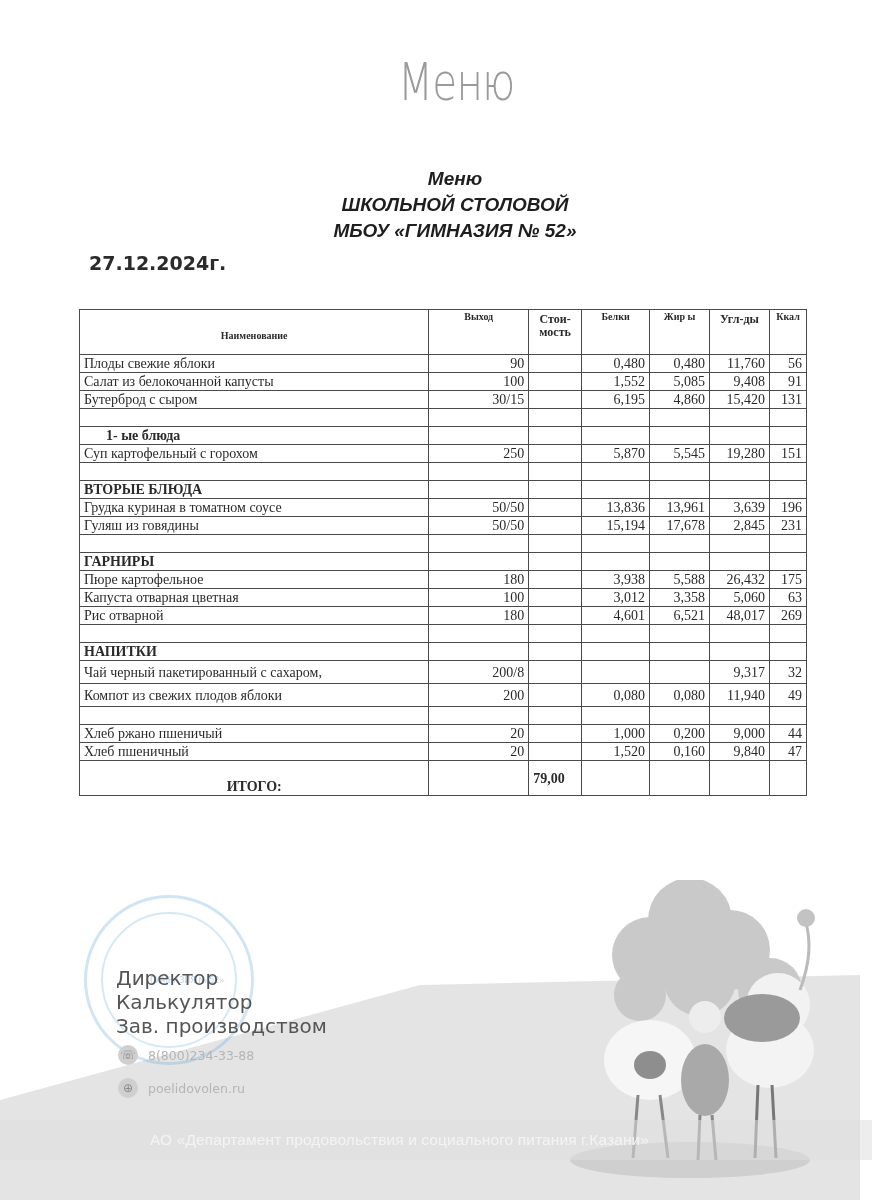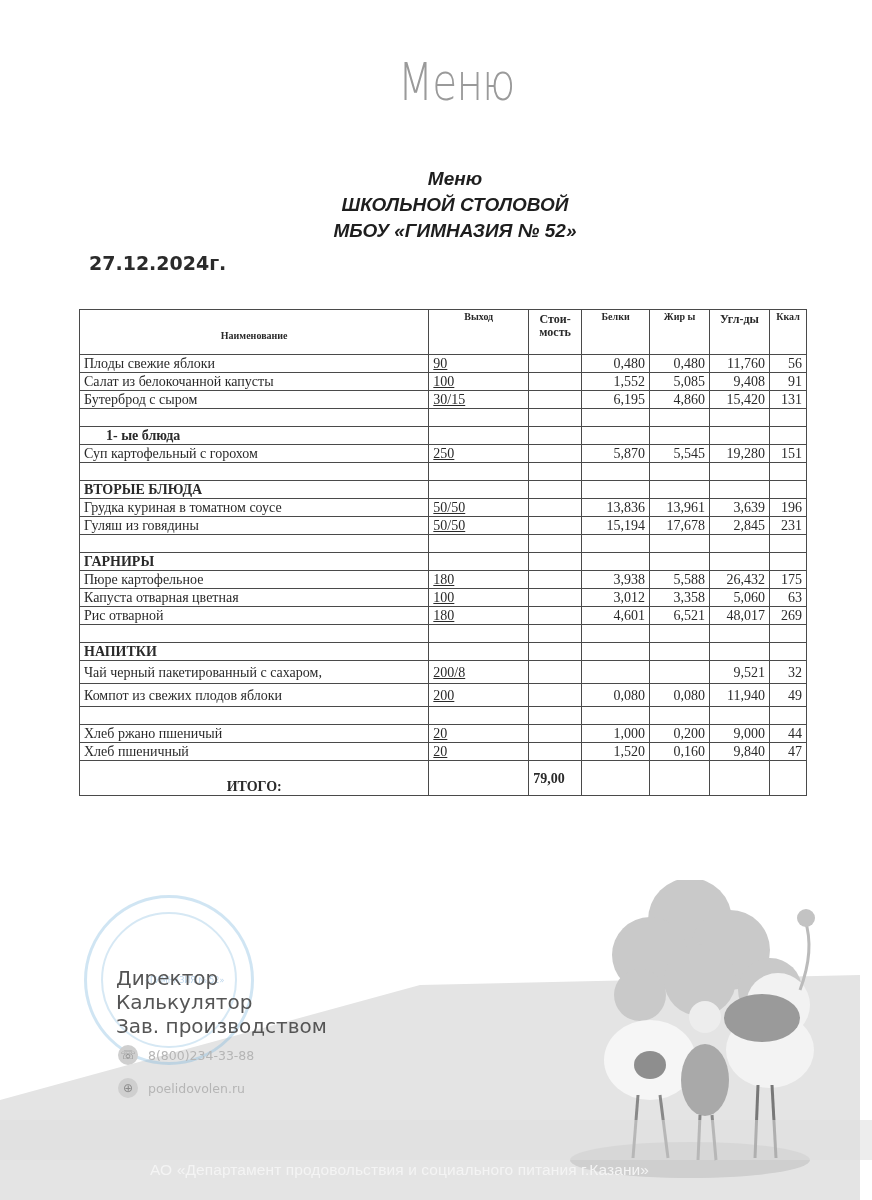--- a/index.html
+++ b/index.html
@@ -24,21 +24,21 @@
   table.menu {
     position: absolute; left: 79px; top: 309px; width: 728px; border-collapse: collapse;
     font-size: 14px; line-height: 17px;
   }
   table.menu td, table.menu th { border: 1px solid #4a4a4a; padding: 0 4px; }
   table.menu th { font-weight: bold; font-size: 10px; vertical-align: top; text-align: center; height: 36px; line-height: 14px; }
   table.menu th.name-h { vertical-align: middle; padding-top: 8px; }
   table.menu th.small { font-size: 12px; line-height: 13px; padding-top: 3px; }
   col.c-name { width: 350px; } col.c-out { width: 100px; } col.c-cost { width: 53px; }
   col.c-prot { width: 68px; } col.c-fat { width: 60px; } col.c-carb { width: 60px; } col.c-kcal { width: 37px; }
-  td.num { text-align: left; text-decoration: underline; }
+  td.num { text-align: right; }
   td.rnum { text-align: right; padding-right: 4px; }
   tr.section td.name { font-weight: bold; font-size: 14px; }
   tr.blank td { height: 17px; }
   tr.tall td { height: 22px; }
   tr.total td { height: 34px; }
   td.total-label { text-align: center; font-weight: bold; vertical-align: bottom; padding-bottom: 2px; }
   td.total-cost { font-weight: bold; vertical-align: middle; text-align: left; padding-left: 6px; }
   .indent { padding-left: 26px !important; }
   .stamp {
     position: absolute; left: 84px; top: 895px; width: 170px; height: 170px; border-radius: 50%;
@@ -60,21 +60,21 @@
     position: absolute; left: 118px; font-family: "DejaVu Sans", sans-serif; font-size: 12.5px; color: #b5b5b5;
     display: flex; align-items: center;
   }
   .contact .ic {
     width: 20px; height: 20px; border-radius: 50%; background: #cfcfcf; color: #8a8a8a;
     font-size: 12px; display: inline-flex; align-items: center; justify-content: center; margin-right: 10px;
   }
   .illustration { position: absolute; left: 0; top: 880px; width: 872px; height: 320px; }
   .footer-text {
     position: absolute; left: 150px; top: 1131px; width: 650px; font-family: "Liberation Sans", sans-serif;
-    font-size: 15.5px; color: #f4f4f4; letter-spacing: 0.1px; margin-top: 30px;
+    font-size: 15.5px; color: #f4f4f4; letter-spacing: 0.1px;
   }
 </style>
 </head>
 <body>
 
 <div class="handwritten">Меню</div>
 
 <div class="title-block">
   <div>Меню</div>
   <div>ШКОЛЬНОЙ СТОЛОВОЙ</div>
@@ -257,21 +257,21 @@
         <td class="rnum"></td>
         <td class="rnum"></td>
         <td class="rnum"></td>
       </tr>
       <tr class="tall">
         <td class="name">Чай черный пакетированный с сахаром,</td>
         <td class="num">200/8</td>
         <td class="rnum"></td>
         <td class="rnum"></td>
         <td class="rnum"></td>
-        <td class="rnum">9,521</td>
+        <td class="rnum">9,317</td>
         <td class="rnum">32</td>
       </tr>
       <tr class="tall">
         <td class="name">Компот из свежих плодов яблоки</td>
         <td class="num">200</td>
         <td class="rnum"></td>
         <td class="rnum">0,080</td>
         <td class="rnum">0,080</td>
         <td class="rnum">11,940</td>
         <td class="rnum">49</td>

